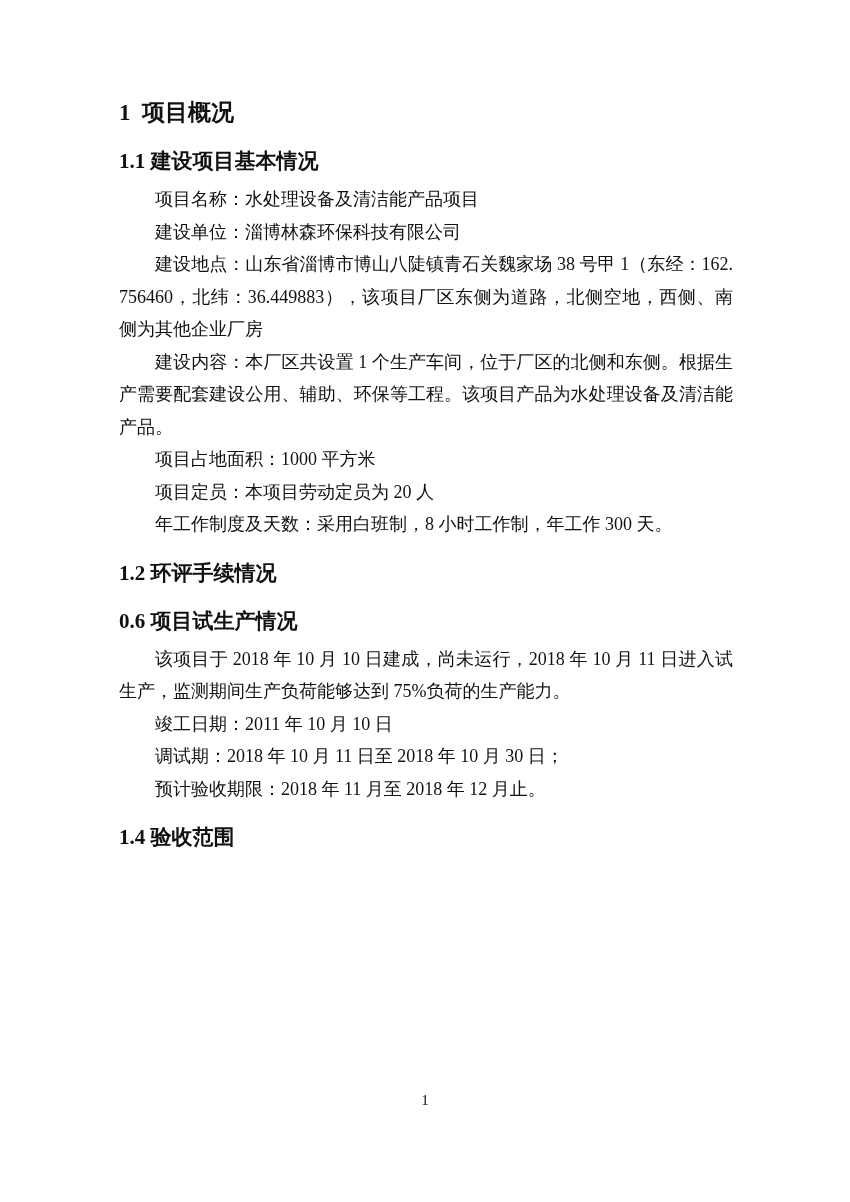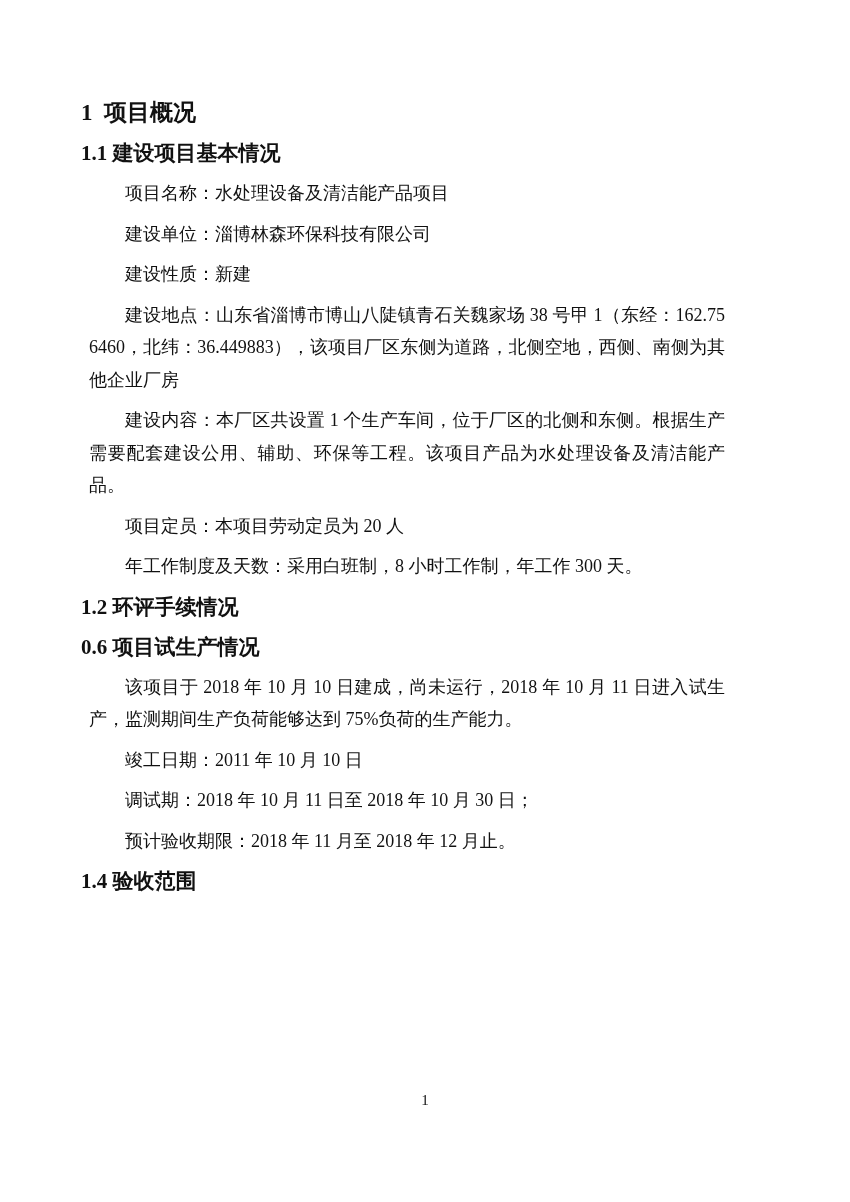--- a/index.html
+++ b/index.html
@@ -10,40 +10,40 @@
   }
   body {
     width: 850px;
     height: 1202px;
     position: relative;
     font-family: "Liberation Serif", "DejaVu Serif", serif;
     color: #111111;
     overflow: hidden;
   }
   .content {
-    padding: 97px 117px 0 81px;
+    padding: 97px 117px 0 119px;
   }
   h1.chapter {
     font-size: 23px;
     font-weight: bold;
     line-height: 32px;
     margin: 0;
     white-space: pre-wrap;
   }
   h2.section {
     font-size: 21px;
     font-weight: bold;
     line-height: 32px;
-    margin: 8px 0 6px 0;
+    margin: 16px 0 6px 0;
     white-space: pre-wrap;
   }
   p.body-para {
     font-size: 18px;
     line-height: 32.5px;
-    margin: 8px;
+    margin: 0;
     text-indent: 2em;
     text-align: justify;
     word-break: break-all;
   }
   .footer {
     position: absolute;
     left: 0;
     top: 1092px;
     width: 100%;
     text-align: center;
@@ -55,23 +55,23 @@
 <body>
 
 <div class="content">
 
   <h1 class="chapter">1  项目概况</h1>
 
   <h2 class="section">1.1 建设项目基本情况</h2>
 
   <p class="body-para">项目名称：水处理设备及清洁能产品项目</p>
   <p class="body-para">建设单位：淄博林森环保科技有限公司</p>
-  <p class="body-para">建设性质：新建</p>
   <p class="body-para">建设地点：山东省淄博市博山八陡镇青石关魏家场 38 号甲 1（东经：162.756460，北纬：36.449883），该项目厂区东侧为道路，北侧空地，西侧、南侧为其他企业厂房</p>
   <p class="body-para">建设内容：本厂区共设置 1 个生产车间，位于厂区的北侧和东侧。根据生产需要配套建设公用、辅助、环保等工程。该项目产品为水处理设备及清洁能产品。</p>
+  <p class="body-para">项目占地面积：1000 平方米</p>
   <p class="body-para">项目定员：本项目劳动定员为 20 人</p>
   <p class="body-para">年工作制度及天数：采用白班制，8 小时工作制，年工作 300 天。</p>
 
   <h2 class="section">1.2 环评手续情况</h2>
 
 
   <h2 class="section">0.6 项目试生产情况</h2>
 
   <p class="body-para">该项目于 2018 年 10 月 10 日建成，尚未运行，2018 年 10 月 11 日进入试生产，监测期间生产负荷能够达到 75%负荷的生产能力。</p>
   <p class="body-para">竣工日期：2011 年 10 月 10 日</p>

